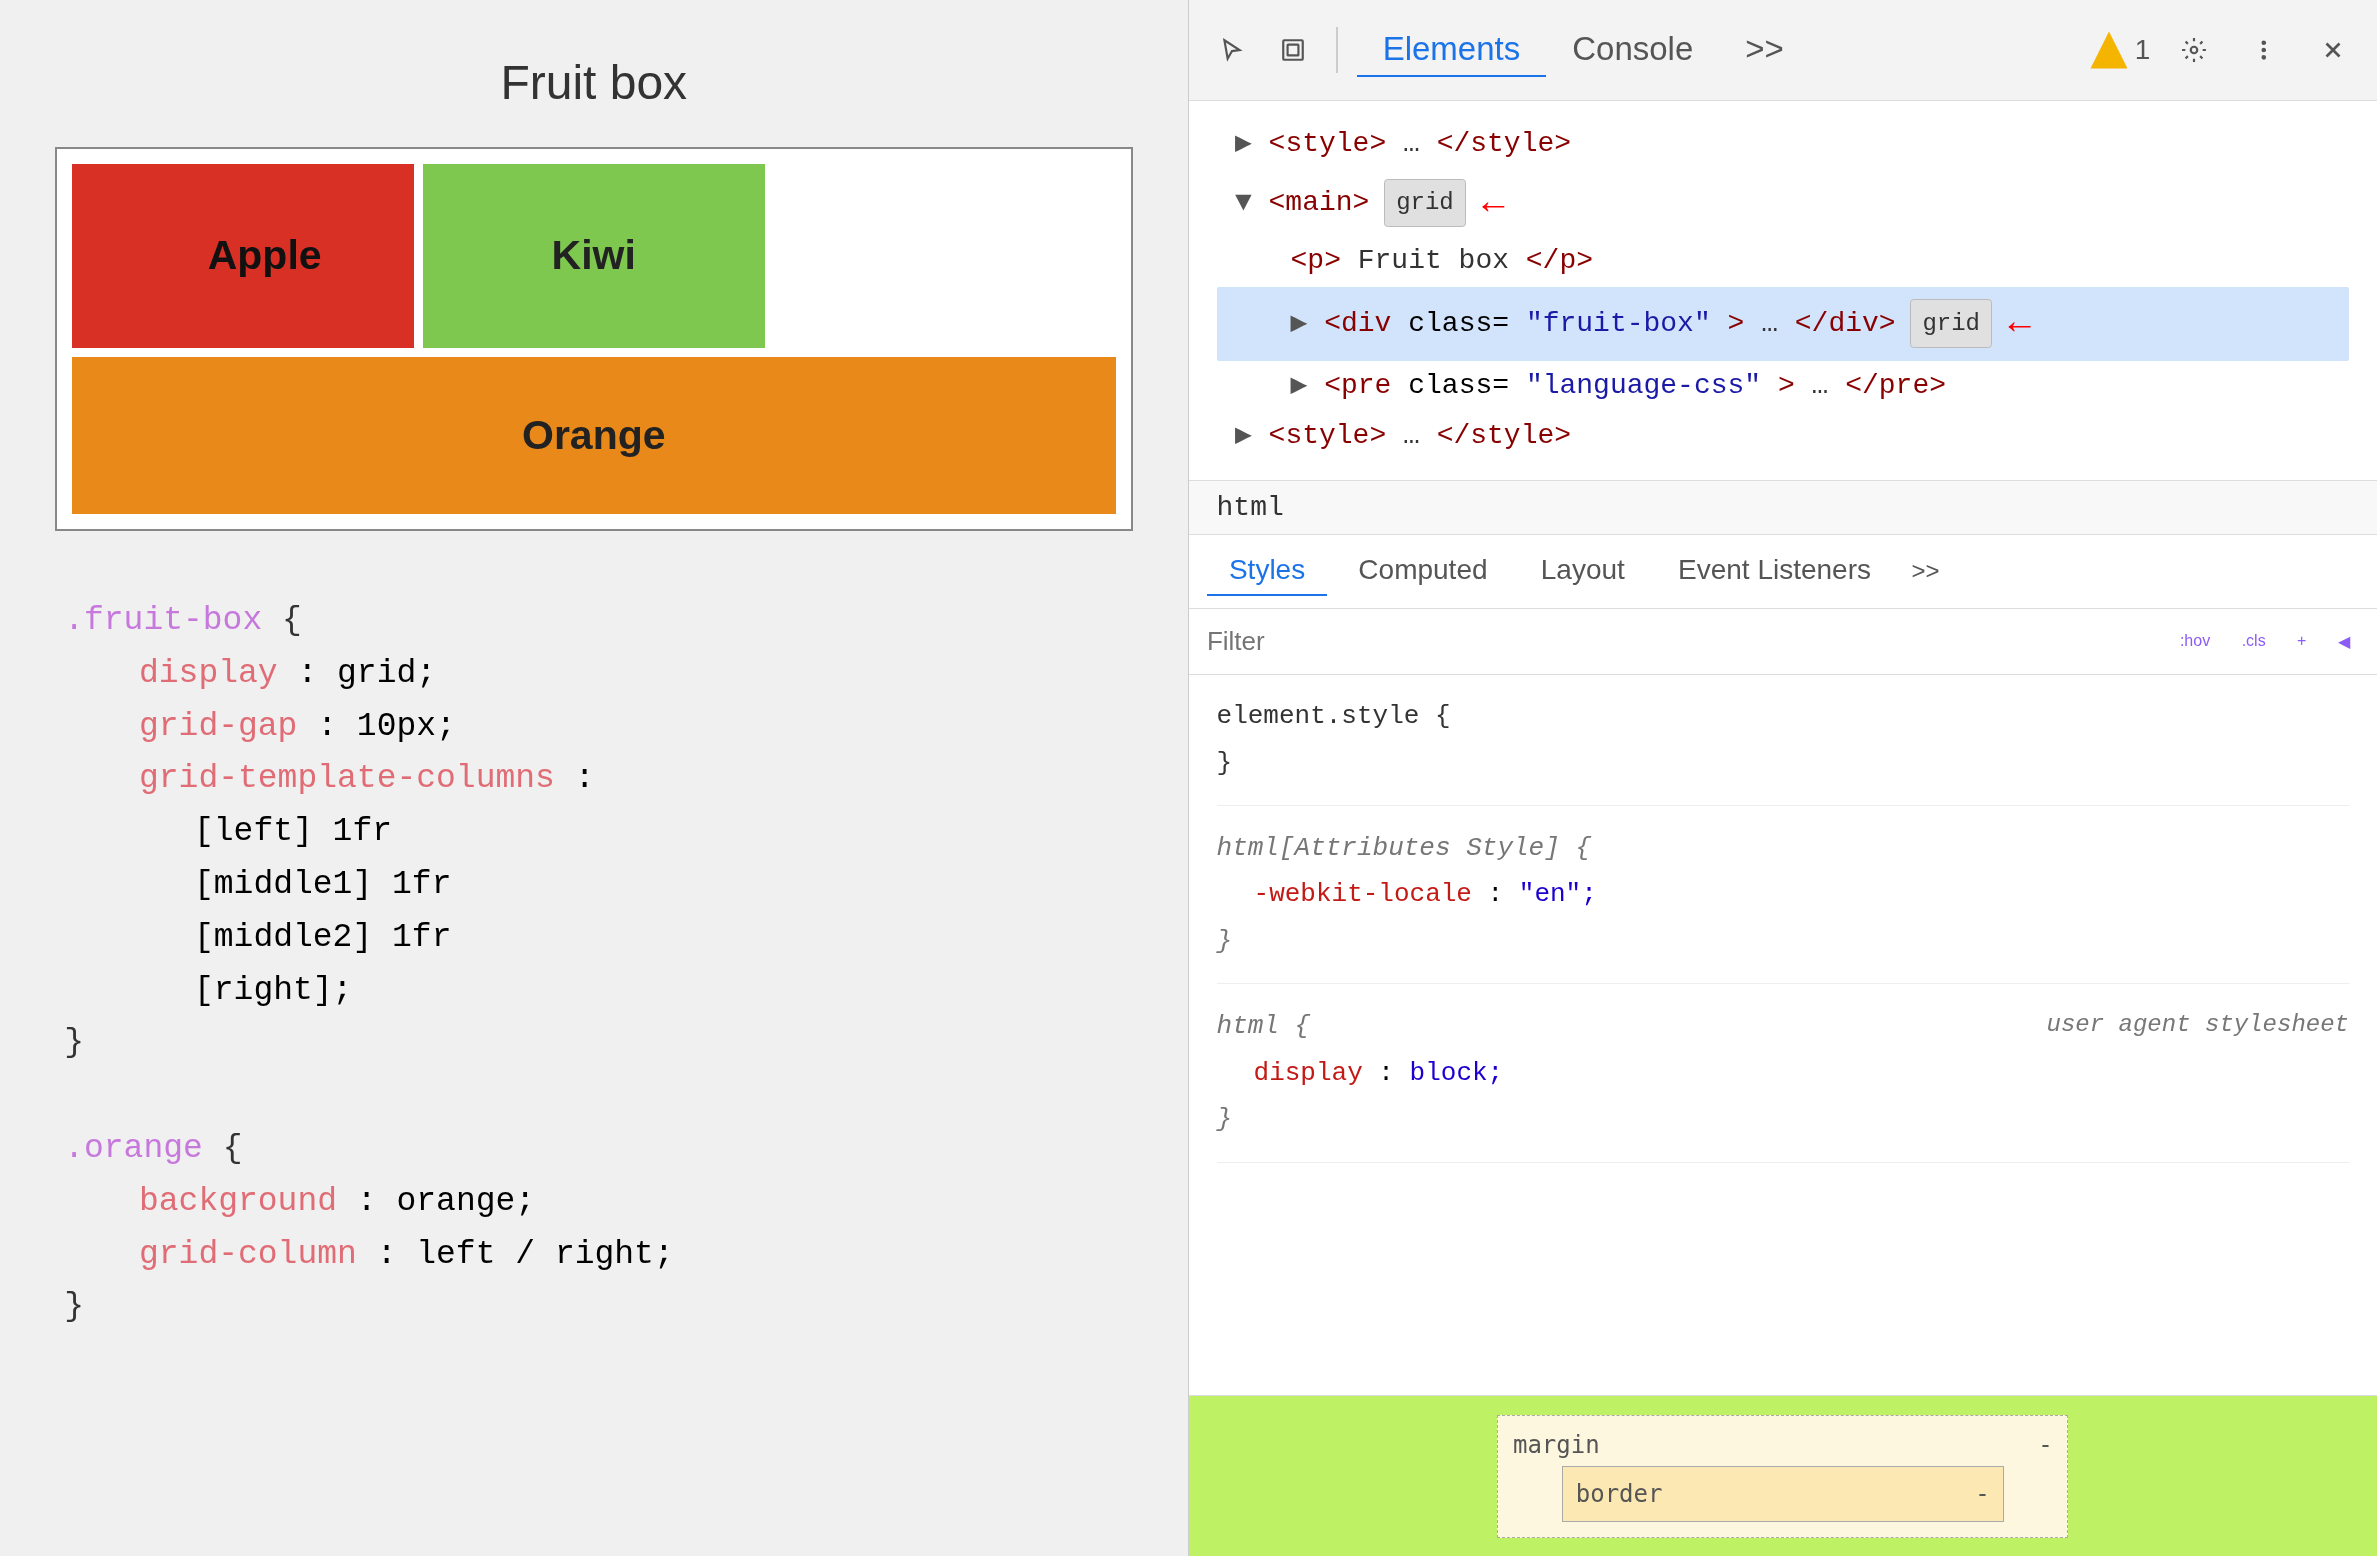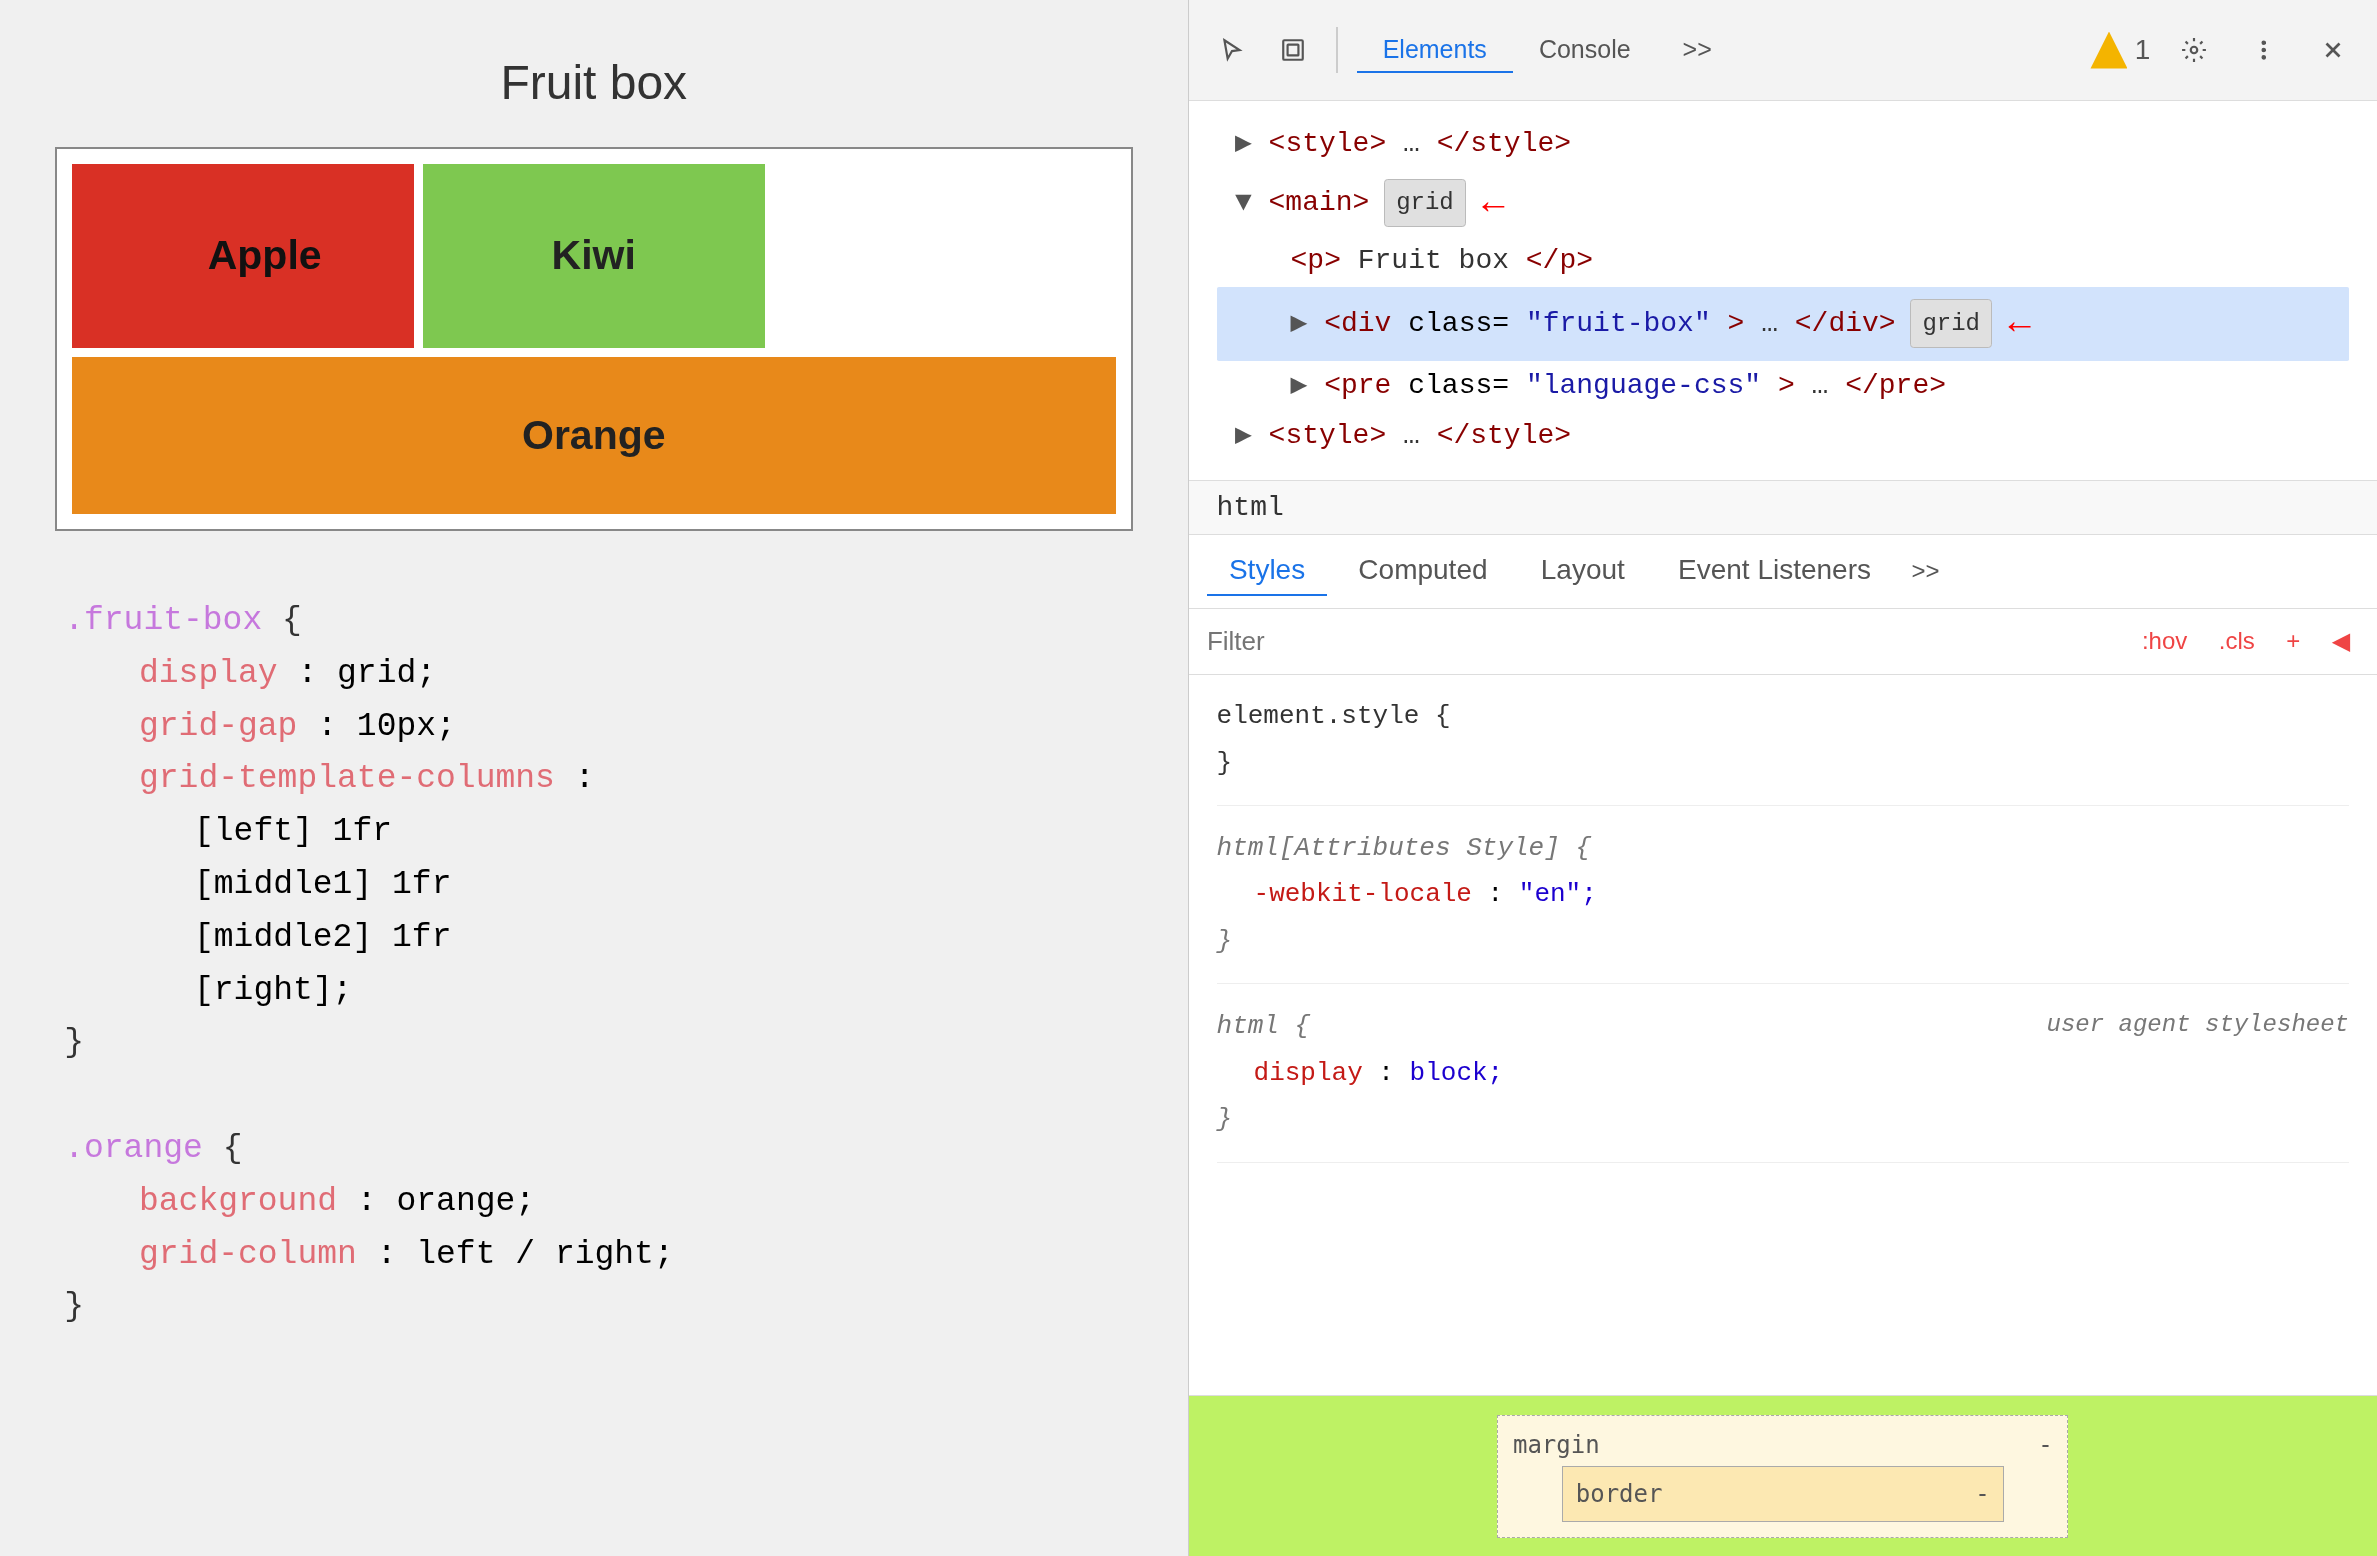--- a/index.html
+++ b/index.html
@@ -119,21 +119,21 @@
 
     .toolbar-tabs {
       display: flex;
       align-items: center;
       gap: 0;
       flex: 1;
     }
 
     .toolbar-tab {
       padding: 7.4px 26px;
-      font-size: 25px;
+      font-size: 33px;
       color: #555;
       cursor: pointer;
       border-bottom: 2.8px solid transparent;
     }
 
     .toolbar-tab.active {
       color: #1a73e8;
       border-bottom: 2.8px solid #1a73e8;
     }
 
@@ -257,22 +257,22 @@
       background: transparent;
     }
 
     .filter-buttons {
       display: flex;
       align-items: center;
       gap: 14.7px;
     }
 
     .filter-btn {
-      font-size: 24px;
-      color: #ef4444;
+      font-size: 16px;
+      color: #8b5cf6;
       cursor: pointer;
       padding: 3.7px 7.4px;
       border-radius: 2.8px;
       border: 0.9px solid transparent;
     }
 
     
     .styles-content {
       flex: 1;
       overflow-y: auto;

